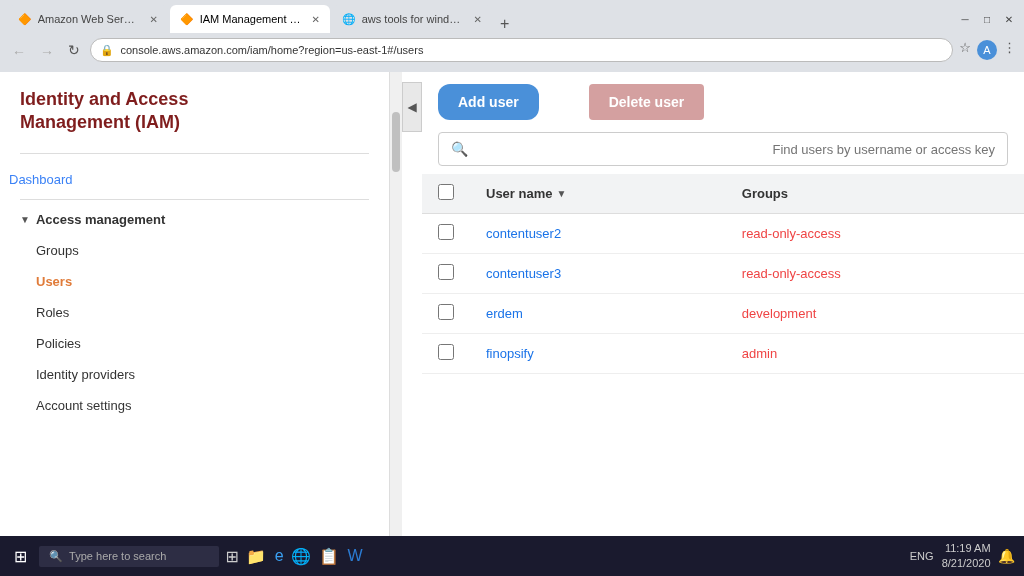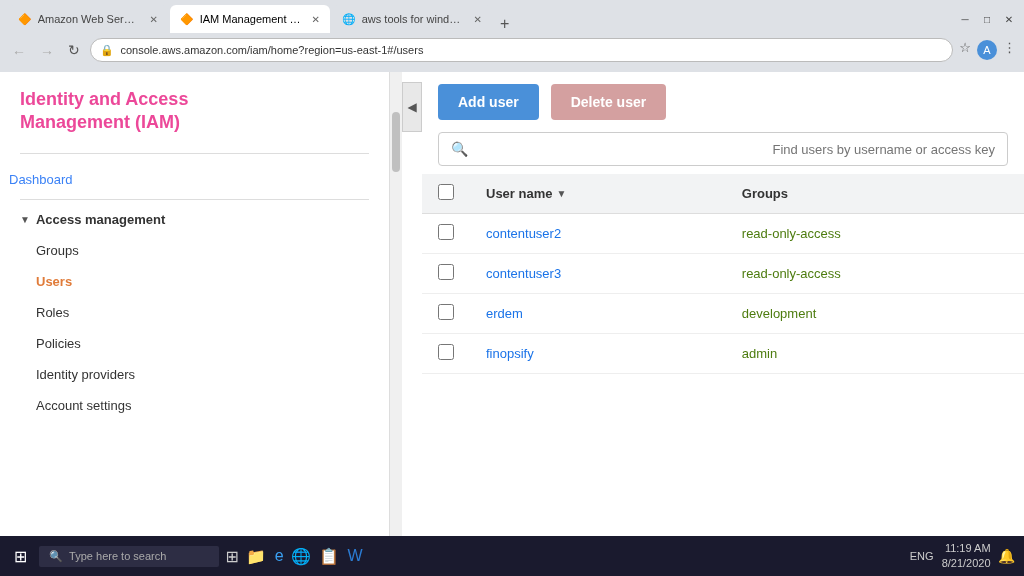--- a/index.html
+++ b/index.html
@@ -18,51 +18,51 @@
 
     .nav-bar { display: flex; align-items: center; padding: 4px 8px; gap: 6px; height: 36px; background: #dee1e6; }
     .nav-btn { background: none; border: none; cursor: pointer; font-size: 14px; color: #555; padding: 2px 4px; }
     .nav-btn.disabled { color: #aaa; }
     .address-bar { flex: 1; height: 24px; border: 1px solid #bbb; border-radius: 12px; background: #fff; display: flex; align-items: center; padding: 0 10px; font-size: 11px; color: #333; }
     .address-bar-icons { display: flex; gap: 6px; color: #555; font-size: 13px; }
 
     
     .sidebar { width: 390px; border-right: 1px solid #ddd; overflow-y: auto; background: #fff; padding: 0; }
     .sidebar-header { padding: 16px 20px 8px; }
-    .sidebar-title { font-size: 18px; font-weight: bold; color: #ec4899; line-height: 1.3; }
+    .sidebar-title { font-size: 18px; font-weight: bold; color: #7f1d1d; line-height: 1.3; }
     .sidebar-divider { height: 1px; background: #ddd; margin: 10px 20px; }
     .sidebar-nav-item { padding: 8px 9px; cursor: pointer; font-size: 13px; color: #3b82f6; }
     .sidebar-section-header { display: flex; align-items: center; gap: 6px; padding: 8px 20px; font-weight: bold; color: #333; cursor: pointer; }
     .sidebar-section-header .arrow { font-size: 10px; color: #555; }
     .sidebar-sub-item { padding: 8px 20px 8px 36px; cursor: pointer; color: #333; font-size: 13px; }
     .sidebar-sub-item.active { color: #e07b39; font-weight: bold; }
 
     
     .scrollbar-track { width: 12px; background: #f0f0f0; display: flex; flex-direction: column; align-items: center; }
     .scrollbar-thumb { width: 8px; height: 60px; background: #c0c0c0; border-radius: 4px; margin-top: 40px; }
 
     
     .content { flex: 1; background: #fff; overflow: hidden; }
     .content-toolbar { display: flex; align-items: center; gap: 12px; padding: 12px 16px; background: #fff; }
-    .btn-add { background: #4a90d9; color: #fff; border: none; padding: 10px 20px; border-radius: 4px; font-size: 14px; font-weight: bold; cursor: pointer; }
-    .btn-delete { background: #d4a0a0; color: #fff; border: none; padding: 10px 20px; border-radius: 4px; font-size: 14px; font-weight: bold; cursor: pointer; }
+    .btn-add { background: #4a90d9; color: #fff; border: none; padding: 10px 20px; border-radius: 12px; font-size: 14px; font-weight: bold; cursor: pointer; }
+    .btn-delete { background: #d4a0a0; color: #fff; border: none; padding: 10px 20px; border-radius: 4px; font-size: 14px; font-weight: bold; cursor: pointer; margin-left: 38px; }
 
     .search-box { margin: 0 16px 8px; border: 1px solid #ccc; border-radius: 4px; display: flex; align-items: center; padding: 8px 12px; background: #fff; }
     .search-icon { color: #888; margin-right: 8px; font-size: 14px; }
     .search-input { border: none; outline: none; font-size: 13px; color: #999; flex: 1; background: transparent; text-align: right; }
 
     .table-container { overflow-x: auto; }
     .users-table { width: 100%; border-collapse: collapse; }
     .users-table th { background: #f2f3f4; padding: 10px 16px; text-align: left; font-size: 13px; color: #333; border-bottom: 1px solid #ddd; font-weight: bold; }
     .users-table td { padding: 10px 16px; border-bottom: 1px solid #eee; font-size: 13px; vertical-align: middle; }
     .th-checkbox { width: 40px; }
     .th-username { display: flex; align-items: center; gap: 4px; cursor: pointer; }
     .sort-arrow { font-size: 10px; color: #555; }
     .user-link { color: #1a73e8; text-decoration: none; cursor: pointer; }
-    .group-link { color: #4d7c0f; text-decoration: none; cursor: pointer; }
+    .group-link { color: #ef4444; text-decoration: none; cursor: pointer; }
     .row-checkbox { width: 16px; height: 16px; cursor: pointer; }
 
     
     .taskbar { height: 40px; background: #1a1a2e; display: flex; align-items: center; justify-content: space-between; padding: 0 8px; }
     .taskbar-left { display: flex; align-items: center; gap: 6px; }
     .taskbar-start { background: none; border: none; cursor: pointer; color: #fff; font-size: 16px; padding: 4px 6px; }
     .taskbar-search { display: flex; align-items: center; gap: 6px; background: #2d2d44; border-radius: 2px; padding: 4px 10px; color: #aaa; font-size: 11px; width: 180px; }
     .taskbar-icons { display: flex; align-items: center; gap: 8px; }
     .taskbar-icon { color: #ccc; font-size: 16px; cursor: pointer; }
     .taskbar-right { display: flex; align-items: center; gap: 8px; color: #ccc; font-size: 11px; }

